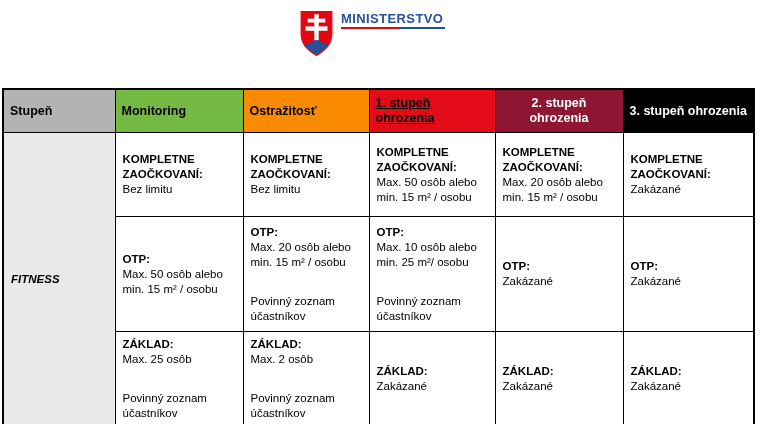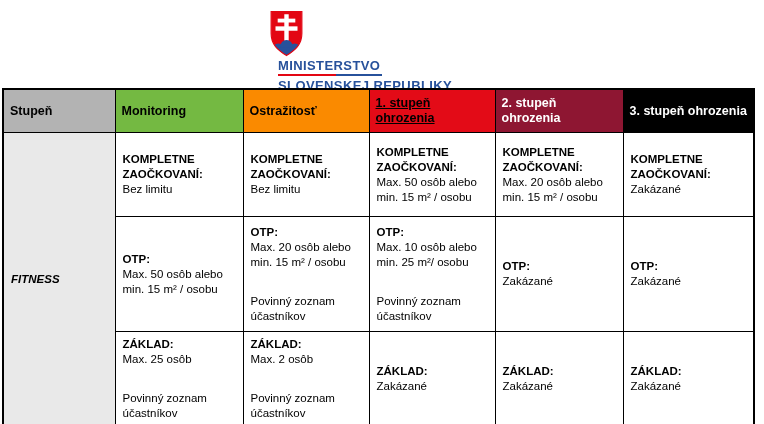--- a/index.html
+++ b/index.html
@@ -3,21 +3,21 @@
 <meta charset="utf-8">
 <style>
   html,body{margin:0;padding:0;}
   body{
     width:764px;height:424px;overflow:hidden;position:relative;
     background:#ffffff;
     font-family:"Liberation Sans","DejaVu Sans",sans-serif;
     color:#000;
   }
   
-  .logo{position:absolute;top:10px;left:270px;display:flex;flex-direction:column;}
+  .logo{position:absolute;top:10px;left:300px;display:flex;}
   .coat{width:33px;height:47px;flex:0 0 auto;}
   .logo-text{margin-left:8px;padding-top:1px;}
   .logo-line1{font-size:13px;font-weight:bold;color:#27519b;letter-spacing:.4px;line-height:15px;}
   .logo-underline{height:2px;width:104px;margin:1px 0 2px 0;display:flex;}
   .logo-underline .seg-red{background:#e30613;width:58px;height:2px;}
   .logo-underline .seg-blue{background:#27519b;width:46px;height:2px;}
   .logo-line2,.logo-line3{font-size:13px;font-weight:bold;color:#27519b;letter-spacing:.4px;line-height:15px;}
   
   table.restrictions{
     position:absolute;top:88px;left:2px;width:751px;
@@ -32,21 +32,21 @@
     overflow:hidden;
   }
   tr.hdr td{
     height:34px;font-size:12.5px;font-weight:bold;
     padding:4px 6px;vertical-align:middle;
   }
   .c-gray{background:#b3b3b3;color:#000;}
   .c-green{background:#74b942;color:#000;margin-left:31px;}
   .c-orange{background:#fa8a00;color:#000;}
   .c-red{background:#e30b17;color:#000;text-decoration:underline;}
-  .c-maroon{background:#8e1632;color:#fff;}
+  .c-maroon{background:#8e1632;color:#fff;text-align:center;}
   .c-black{background:#000000;color:#fff;}
   td.rowlabel{
     background:#e9e9e9;font-weight:bold;font-size:12px;
     vertical-align:top;padding-top:32px;font-style:italic;
   }
   tr.r1{height:84px;}
   tr.r2{height:115px;}
   tr.r3{height:84px;}
   tr.rcut{height:12px;}
   tr.rcut td{padding:0;}
@@ -78,21 +78,20 @@
       <rect x="5" y="68" width="50" height="16" fill="#27519b"></rect>
     </g>
     <path d="M2,2 H58 V42 C58 62 46 72 30 82 C14 72 2 62 2 42 Z" fill="none" stroke="#e30613" stroke-width="2"></path>
   </svg>
   <div class="logo-text">
     <div class="logo-line1">MINISTERSTVO</div>
     <div class="logo-underline">
       <span class="seg-red"></span>
       <span class="seg-blue"></span>
     </div>
-    <div class="logo-line3">SLOVENSKEJ REPUBLIKY</div>
   </div>
 </div>
 
 <table class="restrictions">
   <colgroup>
     <col style="width:112px">
       <col style="width:128px">
       <col style="width:126px">
     <col style="width:126px">
       <col style="width:128px">

